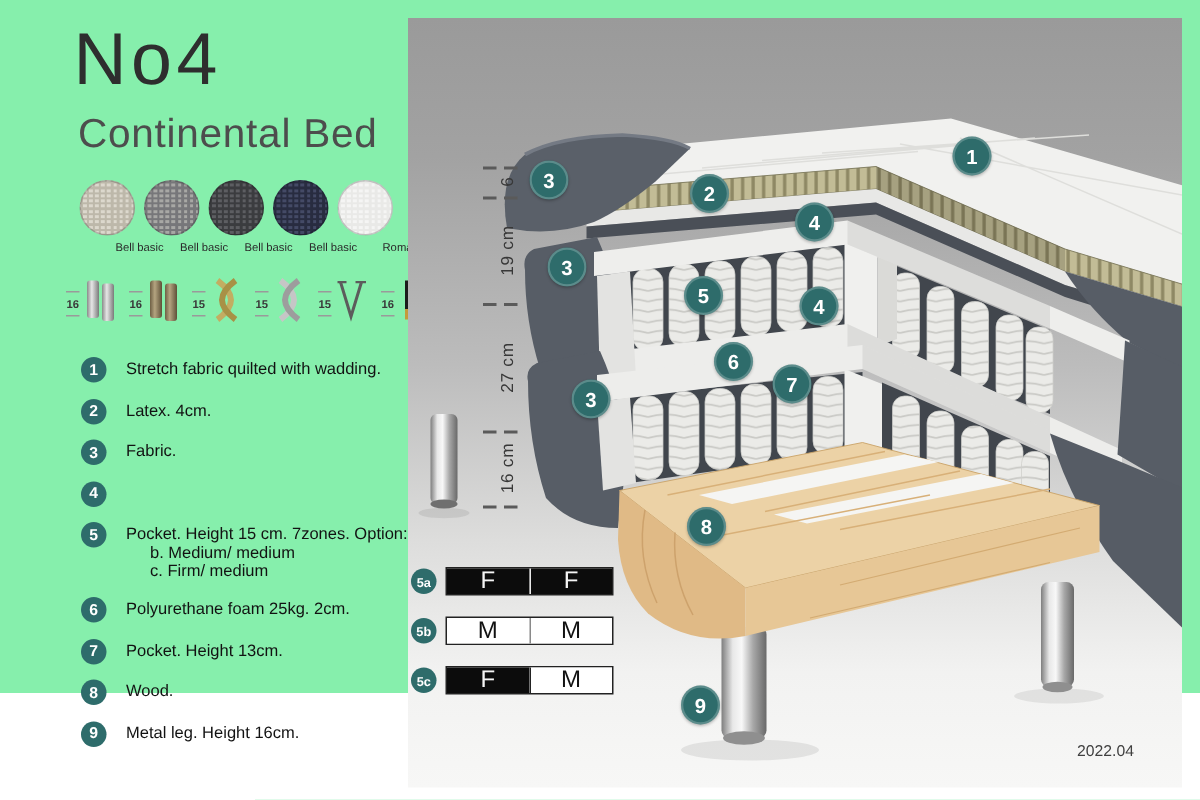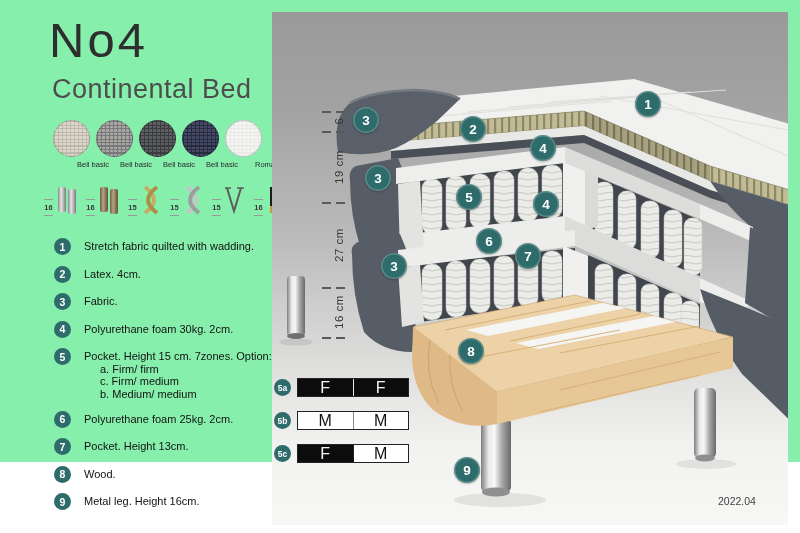--- a/index.html
+++ b/index.html
@@ -9,21 +9,21 @@
   
   .title{position:absolute;left:49px;top:12px;font-size:49px;font-weight:300;letter-spacing:3px;color:#2e2e2e;}
   .subtitle{position:absolute;left:52px;top:74px;font-size:27px;font-weight:400;letter-spacing:.5px;color:#4d4d4d;}
 
   #swatch-row{position:absolute;left:52px;top:120px;display:flex;gap:5px;}
   .swatch-item{width:38px;display:flex;flex-direction:column;align-items:center;}
   .swatch-circle{width:37px;height:37px;border-radius:50%;border:1px solid rgba(0,0,0,.18);box-sizing:border-box;}
   .swatch-label{margin-top:4px;font-size:7.5px;line-height:8.5px;color:#2a2a2a;text-align:left;white-space:nowrap;margin-left:44px;}
 
   #leg-row{position:absolute;left:44px;top:185px;display:flex;gap:7px;align-items:flex-start;}
-  .leg-item{display:flex;align-items:flex-end;gap:2px;}
+  .leg-item{display:flex;align-items:center;gap:2px;}
   .leg-num{display:flex;flex-direction:column;align-items:center;font-size:7.5px;font-weight:bold;color:#3a3a3a;}
   .leg-num::before,.leg-num::after{content:"";display:block;width:9px;height:1px;background:#9a9a9a;margin:3px 0;}
 
   #legend-list{position:absolute;left:54px;top:240px;width:224px;}
   .legend-item{display:flex;margin-bottom:12.5px;}
   .legend-circle{flex:0 0 17px;width:17px;height:17px;border-radius:50%;background:#2e6c6b;color:#fff;
     font-size:10.5px;font-weight:bold;display:flex;align-items:center;justify-content:center;margin-right:13px;margin-top:-2px;}
   .legend-text{font-size:11px;line-height:12.5px;color:#121212;}
   .legend-sub{padding-left:16px;}
 
@@ -170,31 +170,27 @@
         </div>
       </div>
       <div class="legend-item">
         <div class="legend-circle">3</div>
         <div class="legend-text">
           <div>Fabric.</div>
         </div>
       </div>
       <div class="legend-item">
         <div class="legend-circle">4</div>
-        <div class="legend-text">
-          <div>Polyurethane foam 30kg. 2cm.</div>
-        </div>
       </div>
       <div class="legend-item">
         <div class="legend-circle">5</div>
         <div class="legend-text">
           <div>Pocket. Height 15 cm. 7zones. Option:</div>
-          <div class="legend-sub">a. Firm/ firm</div>
+          <div class="legend-sub">b. Medium/ medium</div>
           <div class="legend-sub">c. Firm/ medium</div>
-          <div class="legend-sub">b. Medium/ medium</div>
         </div>
       </div>
       <div class="legend-item">
         <div class="legend-circle">6</div>
         <div class="legend-text">
           <div>Polyurethane foam 25kg. 2cm.</div>
         </div>
       </div>
       <div class="legend-item">
         <div class="legend-circle">7</div>

